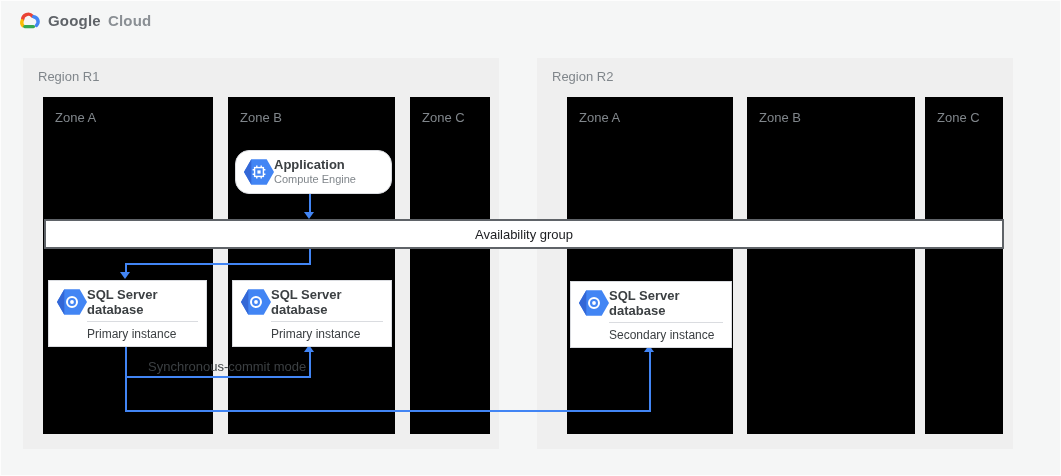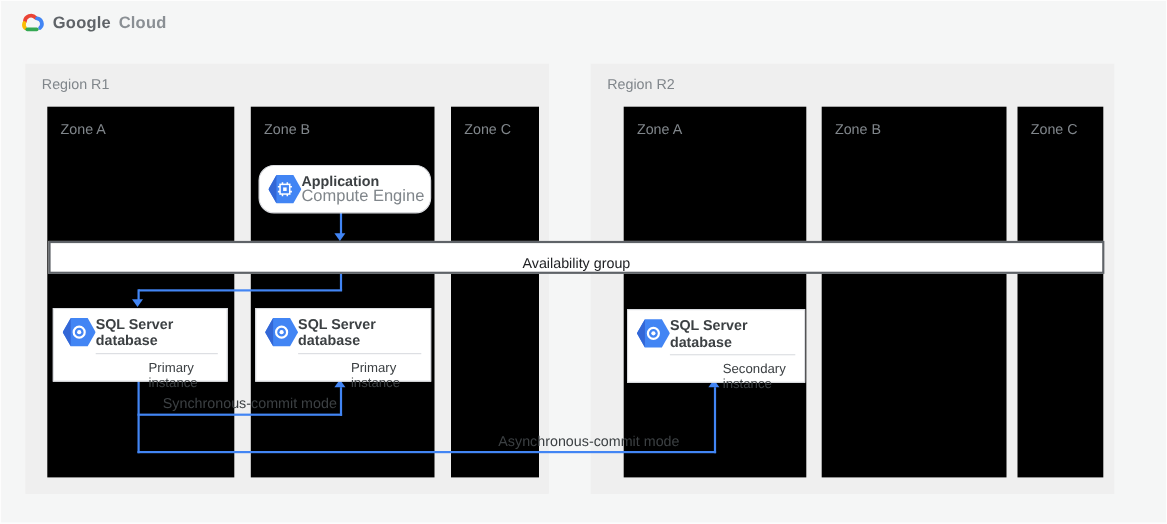--- a/index.html
+++ b/index.html
@@ -12,31 +12,31 @@
   .logo .c{font-size:15px;color:#8a8f94;font-weight:700;letter-spacing:.2px;}
 
   
   .region{position:absolute;top:58px;width:476px;height:391px;background:#efefef;}
   .region-label{position:absolute;left:15px;top:11px;font-size:13px;color:#80868b;}
   .zone{position:absolute;top:39px;height:337px;background:#000000;}
   .zone-label{position:absolute;left:12px;top:13px;font-size:13px;color:#80868b;}
 
   
   .avail-bar{position:absolute;left:44px;top:219px;width:956px;height:26px;background:#ffffff;
-    border:2px solid #5f6368;z-index:4;display:flex;align-items:flex-end;justify-content:center;}
+    border:2px solid #5f6368;z-index:4;display:flex;align-items:center;justify-content:center;}
   .avail-bar span{font-size:13px;color:#202124;}
 
   
   .card{position:absolute;background:#ffffff;border:1px solid #dadce0;z-index:5;}
   .card .hex{position:absolute;left:8px;top:7px;}
   .card .txt{position:absolute;left:38px;top:6px;}
   .card .title{font-size:13px;line-height:15px;color:#3c4043;font-weight:700;}
-  .card .subtitle{font-size:15px;line-height:14px;color:#80868b;}
+  .card .subtitle{font-size:11px;line-height:14px;color:#80868b;}
   .card .divider{position:absolute;left:38px;right:8px;top:40px;height:1px;background:#dadce0;}
-  .card .instance{position:absolute;left:38px;top:46px;font-size:12px;color:#3c4043;margin-left:48px;}
+  .card .instance{position:absolute;left:38px;top:46px;font-size:12px;color:#3c4043;}
 
   
   .vline,.hline{position:absolute;background:#4285f4;z-index:3;}
   .vline{width:2px;}
   .hline{height:2px;}
   .arrow{position:absolute;width:0;height:0;z-index:3;border-left:5px solid transparent;border-right:5px solid transparent;}
   .arrow.down{border-top:7px solid #4285f4;}
   .arrow.up{border-bottom:7px solid #4285f4;}
   .edge-label{position:absolute;font-size:13px;color:#3c4043;z-index:6;white-space:nowrap;}
 </style>
@@ -169,15 +169,14 @@
 
   <div class="vline" style="left:125px;top:345px;height:67px;"></div>
   <div class="hline" style="left:125px;top:376px;width:186px;"></div>
   <div class="vline" style="left:309px;top:352px;height:26px;"></div>
   <div class="arrow up" style="left:304px;top:345px;"></div>
   <div class="edge-label" style="left:148px;top:359px;">Synchronous-commit mode</div>
 
   <div class="hline" style="left:125px;top:410px;width:526px;"></div>
   <div class="vline" style="left:649px;top:352px;height:60px;"></div>
   <div class="arrow up" style="left:644px;top:345px;"></div>
-  <div class="edge-label" style="left:453px;top:393px;">Asynchronous-commit mode</div>
 
 </div>
 
 </body></html>

